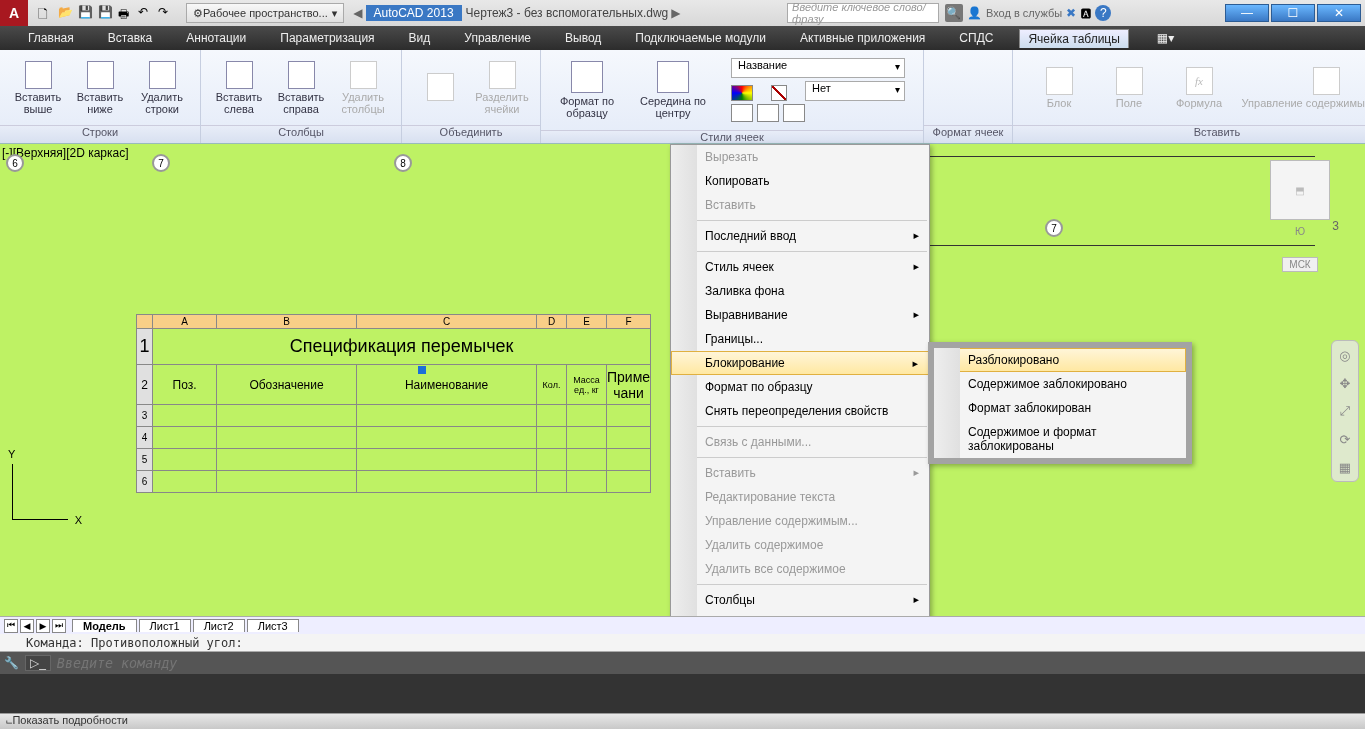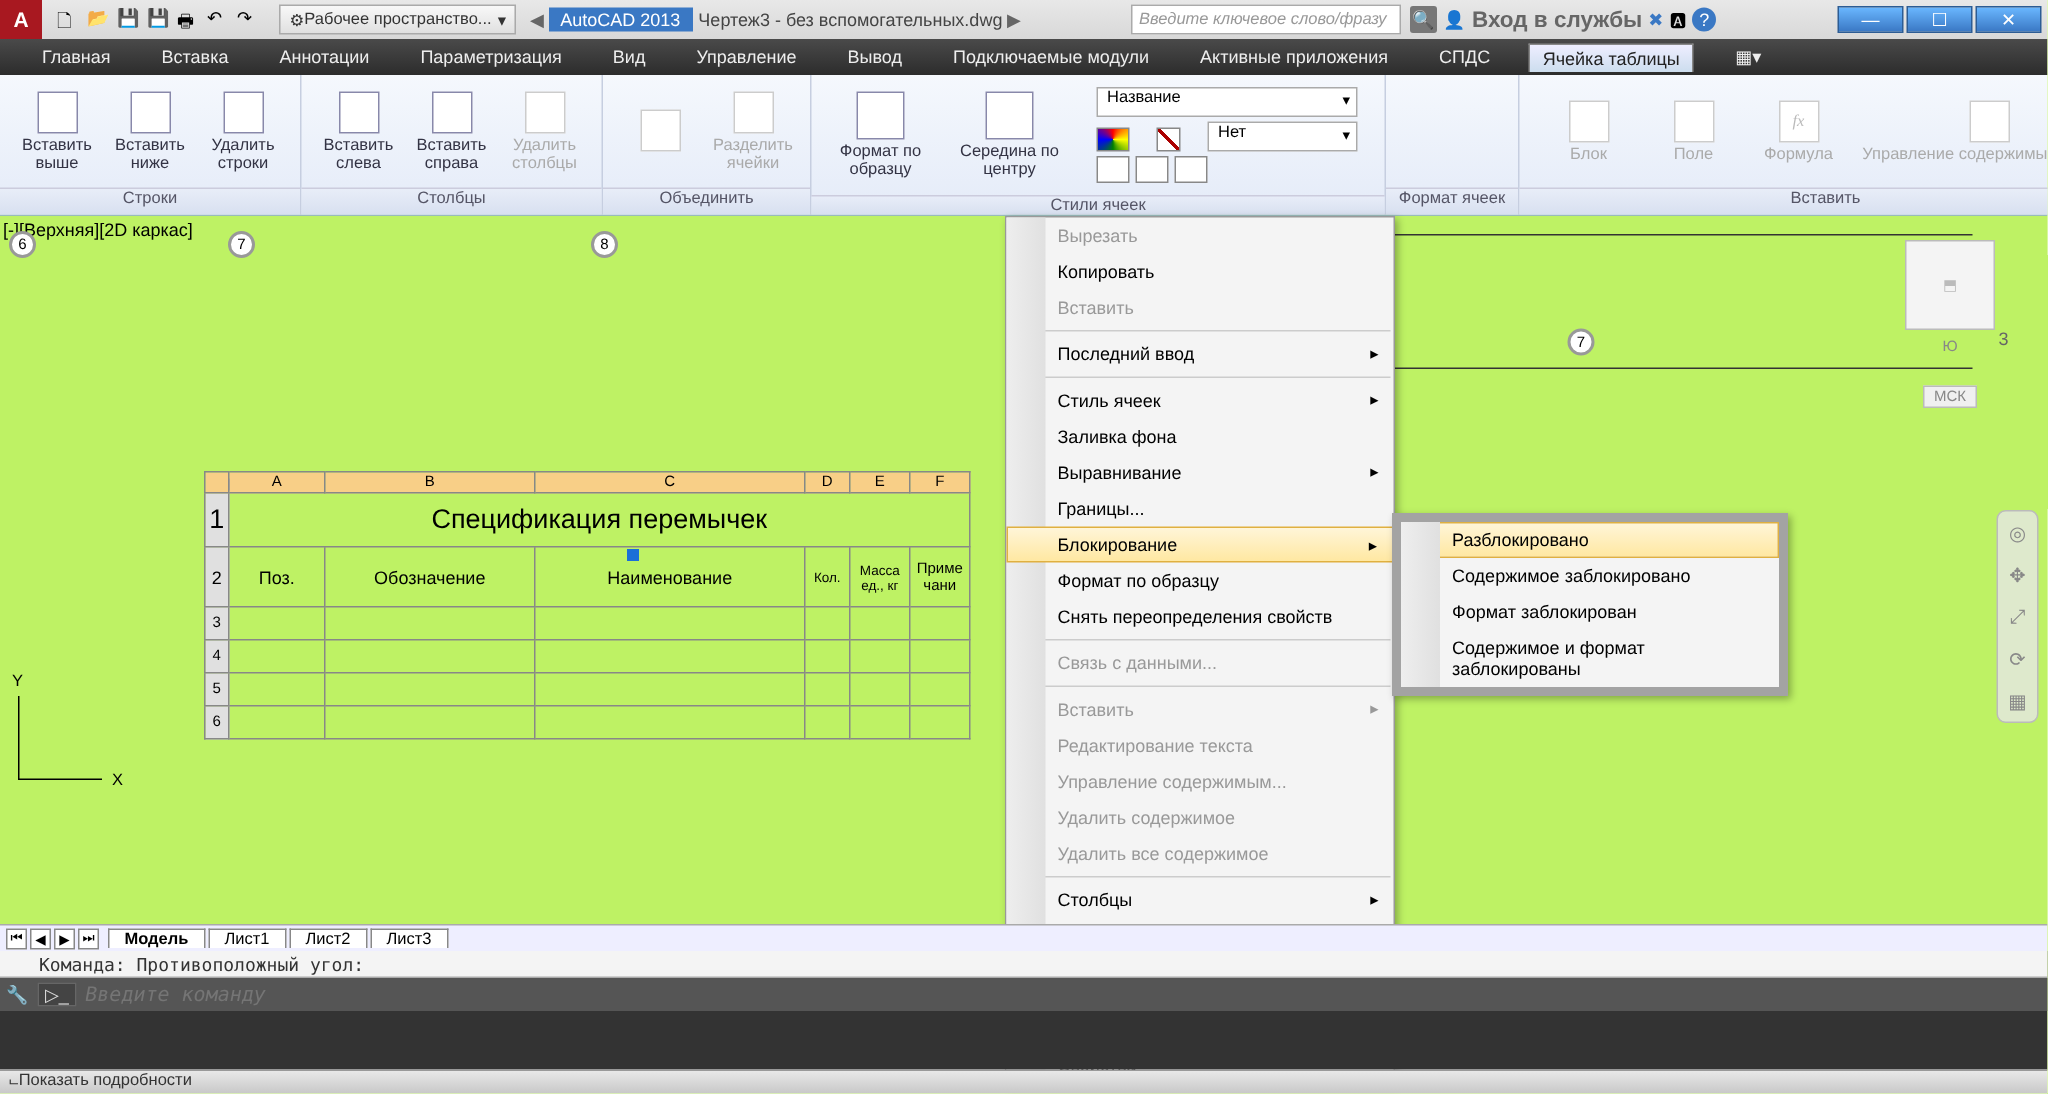--- a/index.html
+++ b/index.html
@@ -4,21 +4,21 @@
 <style>
 * { box-sizing: border-box; margin: 0; padding: 0; font-family: "Segoe UI", Tahoma, sans-serif; }
 body { width: 1365px; height: 729px; background: #fff; overflow: hidden; font-size: 12px; position: relative; }
 .titlebar { height: 26px; background: linear-gradient(#e8e8e8,#d8d8d8); display: flex; align-items: center; position: relative; }
 .app-logo { width: 28px; height: 26px; background: #a81820; margin-right: 4px; display:flex;align-items:center;justify-content:center;color:#fff;font-weight:bold;font-size:14px; }
 .qat { display:flex; gap:4px; padding:0 6px; }
 .qat span { width:16px;height:16px;display:inline-block; }
 .workspace-combo { background:linear-gradient(#f8f8f8,#e0e0e0); border:1px solid #aaa; height:20px; padding:0 6px; display:flex;align-items:center; font-size:11px; color:#333; margin:0 6px; }
 .title-center { color:#444; font-size:12px; margin-left:4px; }
 .title-blue { background:#3a78c4; color:#fff; padding:1px 8px; font-size:12px; }
-.search-box { margin-left:auto; border:1px solid #aaa; background:#fff; height:20px; width:180px; padding:0 4px; font-size:11px; color:#999; font-style:italic; display:flex;align-items:center;}
+.search-box { margin-left:auto; border:1px solid #aaa; background:#fff; height:20px; width:152px; padding:0 4px; font-size:11px; color:#999; font-style:italic; display:flex;align-items:center;}
 .win-btns { margin-left:auto; display:flex; gap:2px; padding:0 4px;}
 .win-btn { width:44px;height:18px;background:linear-gradient(#6ab7ff,#3a78c4);border:1px solid #2c5c94;color:#fff;display:flex;align-items:center;justify-content:center;font-size:12px;}
 .menubar { height:24px; background:linear-gradient(#4a4a4a,#2c2c2c); display:flex; align-items:center; padding:0 20px; gap:18px; color:#eee; font-size:12px;}
 .menubar .tab { padding:2px 8px; cursor:default;}
 .menubar .tab.active { background:linear-gradient(#eef,#cde); color:#222; border:1px solid #888; border-bottom:none;}
 .ribbon { height:94px; background:linear-gradient(#f5f8fd,#e4ebf8); border-bottom:1px solid #9bb; display:flex; }
 .panel { border-right:1px solid #c6cee0; display:flex; flex-direction:column; }
 .panel-body { flex:1; display:flex; align-items:center; justify-content:center; gap:6px; padding:4px 10px;}
 .panel-title { height:18px; text-align:center; font-size:11px; color:#556; background:linear-gradient(#e8edf8,#d8e0f0); border-top:1px solid #ccd;}
 .ribbtn { display:flex; flex-direction:column; align-items:center; font-size:11px; color:#334; width:56px;}
@@ -92,21 +92,21 @@
     <span style="margin-left:4px">▾</span>
   </div>
   <span style="padding:0 3px;color:#666;">◀</span>
   <span class="title-blue">AutoCAD 2013</span>
   <span class="title-center">Чертеж3 - без вспомогательных.dwg</span>
   <span style="padding:0 3px;color:#666;">▶</span>
   <div class="search-box">Введите ключевое слово/фразу</div>
   <div class="small-icons">
     <span style="width:18px;height:18px;background:#777;color:#fff;border-radius:2px;">🔍</span>
     <span>👤</span>
-    <span style="font-size:15px;color:#666;font-weight:bold;">Вход в службы</span>
+    <span style="font-size:11px;color:#666;">Вход в службы</span>
     <span style="color:#3a78c4;">✖</span>
     <span>🅰</span>
     <span style="width:16px;height:16px;background:#3a78c4;color:#fff;border-radius:50%;">?</span>
   </div>
   <div class="win-btns">
     <div class="win-btn">—</div>
     <div class="win-btn">☐</div>
     <div class="win-btn">✕</div>
   </div>
 </div>
@@ -259,21 +259,21 @@
       <td class="rowhdr">1</td>
       <td colspan="6">Спецификация перемычек</td>
     </tr>
     <tr class="head-row">
       <td class="rowhdr">2</td>
       <td>Поз.</td>
       <td>Обозначение</td>
       <td>Наименование</td>
       <td style="font-size:9px">Кол.</td>
       <td style="font-size:9px">Масса ед., кг</td>
-      <td style="font-size:10px">Приме чани</td>
+      <td style="font-size:14px">Приме чани</td>
     </tr>
     <tr class="data-row">
           <td class="rowhdr">3</td>
           <td></td>
           <td></td>
           <td></td>
           <td></td>
           <td></td>
           <td></td>
         </tr>

